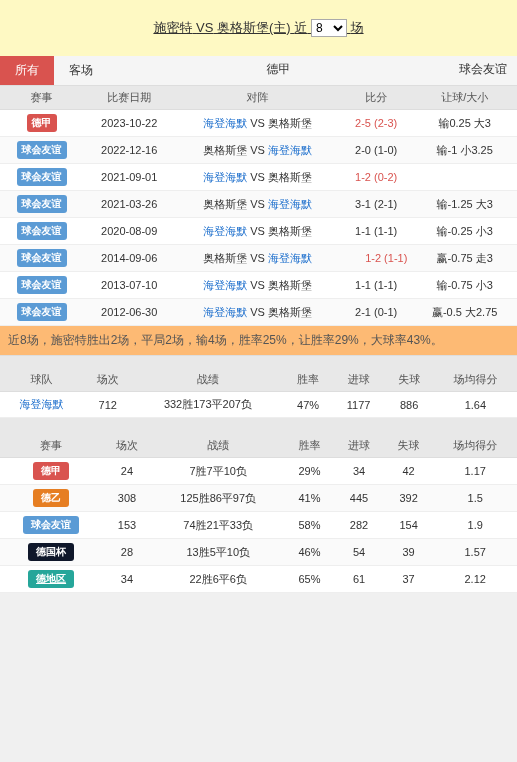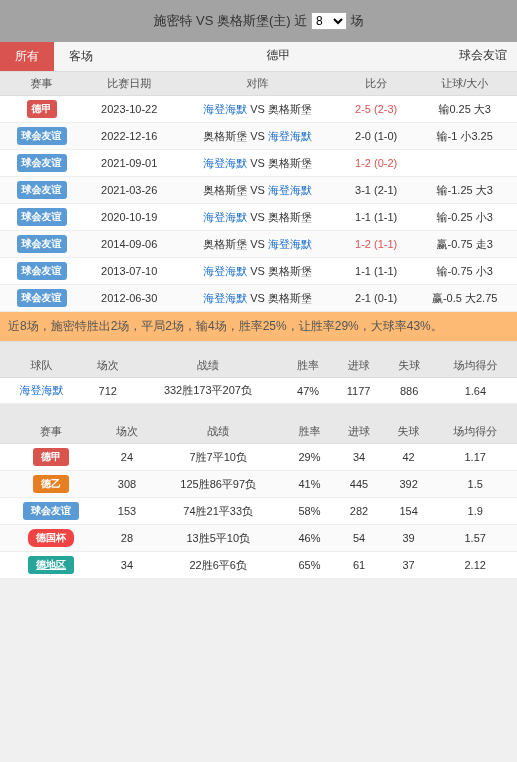--- a/index.html
+++ b/index.html
@@ -9,25 +9,26 @@
       background: #f0f0f0;
       width: 517px;
     }
     .container {
       width: 517px;
       background: #fff;
     }
 
     
     .vs-header {
-      background: #a3a3a3;
-      text-align: center;
-      padding: 12px 0;
+      background: #fef9c3;
+      text-align: center;
+      padding: 19px 0;
       font-size: 13px;
       color: #333;
+      text-decoration: underline;
     }
     .vs-header select {
       font-size: 12px;
       border: 1px solid #aaa;
       background: #fff;
     }
 
     
     .tabs {
       display: flex;
@@ -173,21 +174,21 @@
       display: inline-block;
       padding: 2px 8px;
       border-radius: 3px;
       color: #fff;
       font-size: 10px;
       font-weight: bold;
     }
     .lbadge-red { background: #d9534f; }
     .lbadge-orange { background: #e67e22; }
     .lbadge-blue { background: #5b9bd5; }
-    .lbadge-darkred { background: #ef4444; border-radius: 7px; }
+    .lbadge-darkred { background: #0f172a; }
     .lbadge-green { background: #5cb85c; }
     .lbadge-teal { background: #26a69a; text-decoration: underline; }
   </style>
 </head>
 <body>
 
 <div class="container">
   <div class="vs-header">
     <span>施密特</span>
     <span>VS</span>
@@ -242,30 +243,30 @@
         </tr>
         <tr>
           <td><span class="league-badge badge-friendly">球会友谊</span></td>
           <td>2021-03-26</td>
           <td><span>奥格斯堡</span><span> VS </span><span class="link-blue">海登海默</span></td>
           <td>3-1 (2-1)</td>
           <td>输-1.25 大3</td>
         </tr>
         <tr>
           <td><span class="league-badge badge-friendly">球会友谊</span></td>
-          <td>2020-10-19</td>
+          <td>2020-08-09</td>
           <td><span class="link-blue">海登海默</span><span> VS </span><span>奥格斯堡</span></td>
           <td>1-1 (1-1)</td>
           <td>输-0.25 小3</td>
         </tr>
         <tr>
           <td><span class="league-badge badge-friendly">球会友谊</span></td>
           <td>2014-09-06</td>
           <td><span>奥格斯堡</span><span> VS </span><span class="link-blue">海登海默</span></td>
-          <td style="color: rgb(217, 83, 79);">1-2 (1-1)</td>
+          <td style="color: rgb(217, 83, 79); text-align: right;">1-2 (1-1)</td>
           <td>赢-0.75 走3</td>
         </tr>
         <tr>
           <td><span class="league-badge badge-friendly">球会友谊</span></td>
           <td>2013-07-10</td>
           <td><span class="link-blue">海登海默</span><span> VS </span><span>奥格斯堡</span></td>
           <td>1-1 (1-1)</td>
           <td>输-0.75 小3</td>
         </tr>
         <tr>

